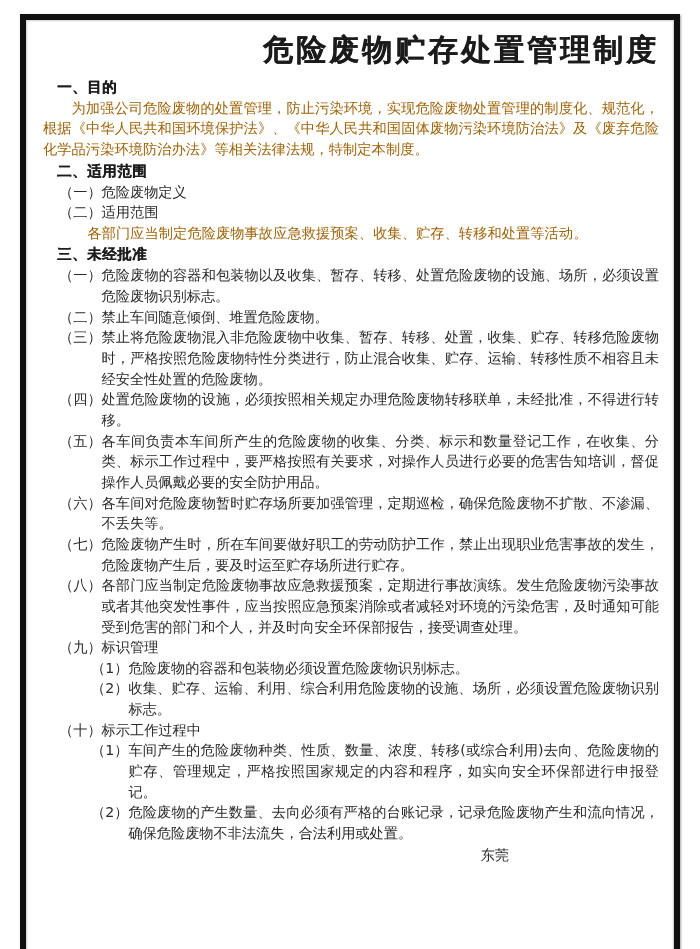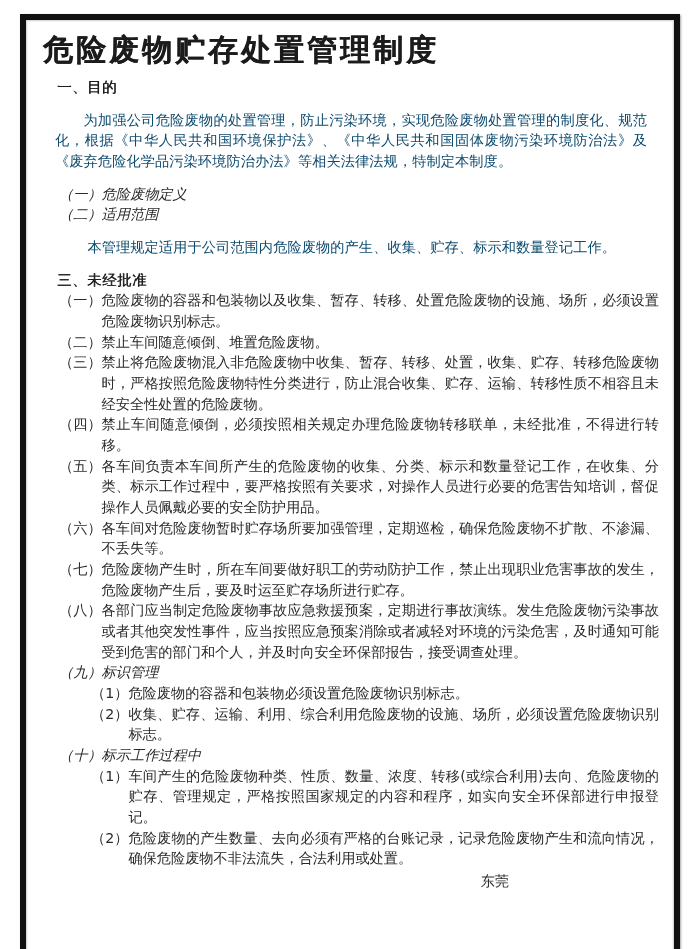--- a/index.html
+++ b/index.html
@@ -70,48 +70,48 @@
     height: 946px;
     box-sizing: border-box;
     padding: 8px 14px 0 16px;
     z-index: 2;
     color: #262626;
     overflow: hidden;
   }
 
   
   .doc-title {
-    text-align: left;
+    text-align: right;
     font-size: 30px;
     line-height: 1.16;
     font-weight: 700;
     letter-spacing: 3px;
     color: #1b1b1b;
     margin: 4px 0 9px 0;
     text-shadow: 0.6px 0 0 #1b1b1b;
     white-space: nowrap;
   }
 
   
   .sec-head {
     font-size: 14.5px;
-    font-weight: 400;
+    font-weight: 700;
     line-height: 1.44;
     letter-spacing: .5px;
     margin: 1px 0 0 14px;
     color: #1d1d1d;
     text-shadow: 0.4px 0 0 #1d1d1d;
   }
 
   p.body {
     font-size: 14.2px;
     line-height: 1.455;
-    margin: 12px;
+    margin: 0;
     letter-spacing: .1px;
-    color: #0c4a6e;
+    color: #a16207;
     text-align: justify;
     text-justify: inter-character;
   }
 
   
   p.indent2 { text-indent: 2em; }
 
   
   .item {
     display: flex;
@@ -134,30 +134,30 @@
 
   .lvl1 { margin-left: 16px; }
   .lvl2 { margin-left: 48px; }
 
   
   .sublabel {
     font-size: 14.2px;
     line-height: 1.455;
     margin-left: 16px;
     color: #2a2a2a;
-    font-style: italic;
   }
 
   .signature {
     font-size: 14.2px;
     line-height: 1.5;
     margin-top: 2px;
     margin-right: 150px;
     text-align: right;
     color: #2a2a2a;
+    font-family: Liberation Mono, monospace;
   }
 </style>
 </head>
 <body>
 
 <div id="page">
 
   <div class="wm wm5">图</div>
   <div class="wm wm1">图</div>
   <div class="wm wm2">图</div>
@@ -166,44 +166,45 @@
 
   <div id="frame"></div>
 
   <div id="sheet">
 
     <div class="doc-title">危险废物贮存处置管理制度</div>
 
     <div class="sec-head">一、目的</div>
     <p class="body indent2">为加强公司危险废物的处置管理，防止污染环境，实现危险废物处置管理的制度化、规范化，根据《中华人民共和国环境保护法》、《中华人民共和国固体废物污染环境防治法》及《废弃危险化学品污染环境防治办法》等相关法律法规，特制定本制度。</p>
 
+    <div class="sec-head">二、适用范围</div>
     <div class="sublabel">（一）危险废物定义</div>
     <div class="sublabel">（二）适用范围</div>
-    <p class="body indent2" style="margin-left:16px">本管理规定适用于公司范围内危险废物的产生、收集、贮存、标示和数量登记工作。</p>
+    <p class="body indent2" style="margin-left:16px">各部门应当制定危险废物事故应急救援预案、收集、贮存、转移和处置等活动。</p>
 
     <div class="sec-head">三、未经批准</div>
 
     <div class="item lvl1">
       <span class="marker">（一）</span>
       <span class="txt">危险废物的容器和包装物以及收集、暂存、转移、处置危险废物的设施、场所，必须设置危险废物识别标志。</span>
     </div>
 
     <div class="item lvl1">
       <span class="marker">（二）</span>
       <span class="txt">禁止车间随意倾倒、堆置危险废物。</span>
     </div>
 
     <div class="item lvl1">
       <span class="marker">（三）</span>
       <span class="txt">禁止将危险废物混入非危险废物中收集、暂存、转移、处置，收集、贮存、转移危险废物时，严格按照危险废物特性分类进行，防止混合收集、贮存、运输、转移性质不相容且未经安全性处置的危险废物。</span>
     </div>
 
     <div class="item lvl1">
       <span class="marker">（四）</span>
-      <span class="txt">禁止车间随意倾倒，必须按照相关规定办理危险废物转移联单，未经批准，不得进行转移。</span>
+      <span class="txt">处置危险废物的设施，必须按照相关规定办理危险废物转移联单，未经批准，不得进行转移。</span>
     </div>
 
     <div class="item lvl1">
       <span class="marker">（五）</span>
       <span class="txt">各车间负责本车间所产生的危险废物的收集、分类、标示和数量登记工作，在收集、分类、标示工作过程中，要严格按照有关要求，对操作人员进行必要的危害告知培训，督促操作人员佩戴必要的安全防护用品。</span>
     </div>
 
     <div class="item lvl1">
       <span class="marker">（六）</span>
       <span class="txt">各车间对危险废物暂时贮存场所要加强管理，定期巡检，确保危险废物不扩散、不渗漏、不丢失等。</span>

